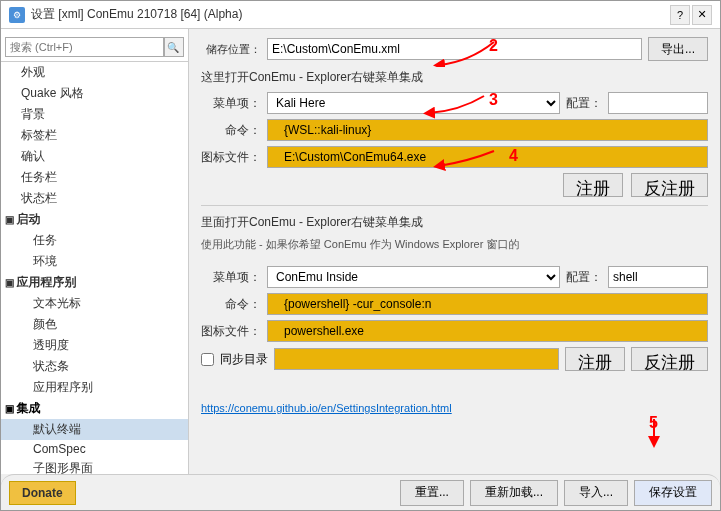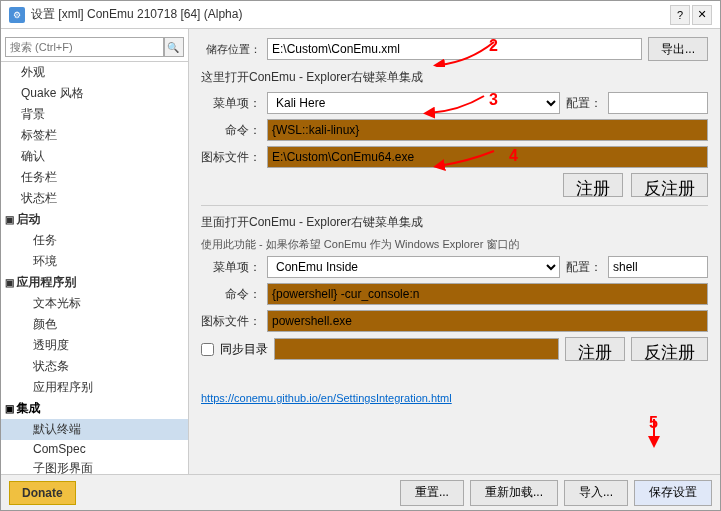--- a/index.html
+++ b/index.html
@@ -144,24 +144,24 @@
     .form-label {
       width: 60px;
       text-align: right;
       flex-shrink: 0;
       color: #333;
       font-size: 12px;
     }
     .form-input {
       flex: 1;
       border: 1px solid #aaa;
-      padding: 2px 4px;
+      padding: 2px 16px;
       height: 22px;
       font-size: 12px;
-      background: #a16207;
+      background: #eab308;
     }
     .form-select {
       flex: 1;
       border: 1px solid #aaa;
       padding: 1px 4px;
       height: 22px;
       font-size: 12px;
       background: #fff;
       cursor: pointer;
     }
@@ -194,30 +194,31 @@
       margin-bottom: 6px;
     }
     .divider {
       border: none;
       border-top: 1px solid #ccc;
       margin: 8px 0;
     }
     .description-text {
       font-size: 11px;
       color: #555;
-      margin-bottom: 4px;
+      margin-bottom: 14px;
     }
     .footer {
       background: #f0f0f0;
       border-top: 1px solid #ccc;
       padding: 4px 8px;
       display: flex;
       align-items: center;
       justify-content: space-between;
       height: 36px;
+      border-radius: 13px;
     }
     .footer-left {
       display: flex;
       align-items: center;
       gap: 6px;
     }
     .donate-btn {
       background: #f0c040;
       border: 1px solid #c8a000;
       padding: 4px 12px;

